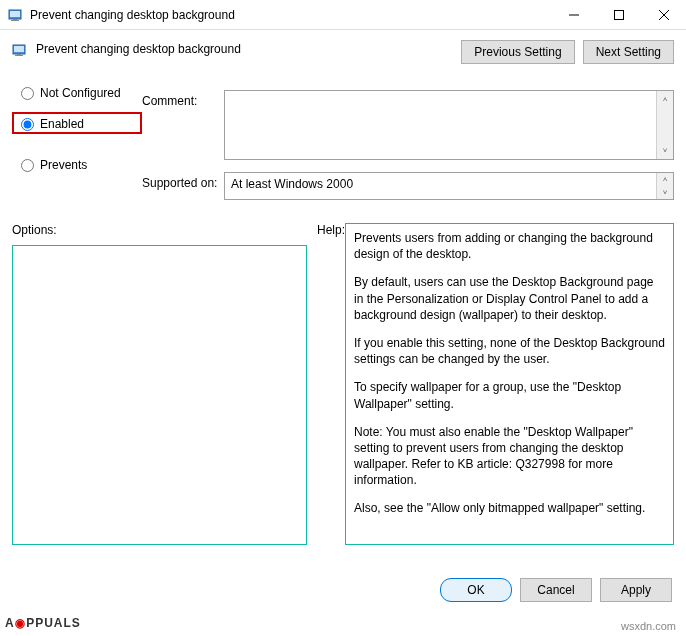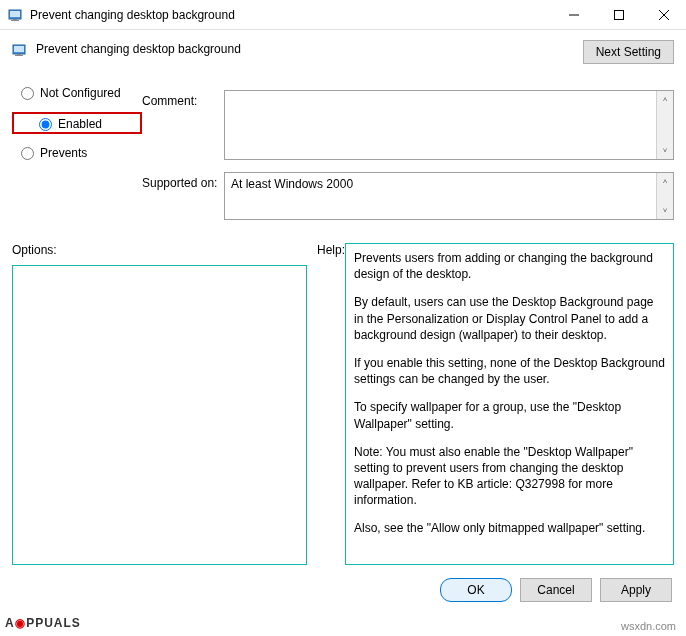--- a/index.html
+++ b/index.html
@@ -13,21 +13,21 @@
     .header-row { display: flex; align-items: flex-start; padding: 10px 0 8px 0; }
     .policy-icon { width: 16px; height: 16px; margin-right: 8px; margin-top: 2px; }
     .policy-title { flex: 1; font-size: 12px; padding-top: 2px; }
     .nav-buttons { display: flex; gap: 8px; }
     .btn { background: #e1e1e1; border: 1px solid #adadad; padding: 4px 12px; font-size: 12px; min-width: 82px; text-align: center; cursor: default; }
     .btn-primary { background: #e5f1fb; border: 1px solid #0078d7; }
     .config-section { display: flex; margin-top: 6px; }
     .radio-col { width: 130px; padding-top: 4px; }
     .radio-item { display: flex; align-items: flex-end; margin-bottom: 10px; padding: 2px 4px; }
     .radio-item input { margin-right: 6px; }
-    .highlighted { border: 2px solid #d00000; padding: 1px 20px; margin-bottom: 8px;}
+    .highlighted { border: 2px solid #d00000; padding: 1px 2px; margin-bottom: 20px;}
     .comment-col { flex: 1; }
     .field-row { display: flex; margin-bottom: 8px; margin-top: 12px; }
     .field-label { width: 82px; padding-top: 4px; }
     .textarea-wrap { flex: 1; position: relative; border: 1px solid #a0a0a0; background: #fff; display: flex; }
     .textarea-wrap textarea { flex: 1; border: none; resize: none; padding: 3px 4px; font-family: inherit; font-size: 12px; outline: none; background: transparent; }
     .scroll-arrows { width: 17px; background: #f0f0f0; display: flex; flex-direction: column; justify-content: space-between; border-left: 1px solid #d0d0d0; }
     .scroll-arrow { height: 17px; display: flex; align-items: center; justify-content: center; color: #606060; font-size: 8px; }
     .readonly-box { flex: 1; border: 1px solid #a0a0a0; background: #fff; display: flex; }
     .readonly-content { flex: 1; padding: 4px 6px; color: #000; }
     .panels-row { display: flex; gap: 10px; margin-top: 15px; }
@@ -80,20 +80,21 @@
     <div class="policy-icon">
       <svg width="16" height="16" viewBox="0 0 16 16">
           <rect x="1" y="3" width="12" height="9" fill="#4a8fd8" stroke="#2060a0"></rect>
           <rect x="2" y="4" width="10" height="6" fill="#cde5fa"></rect>
           <rect x="5" y="12" width="4" height="1" fill="#888"></rect>
           <rect x="3" y="13" width="8" height="1" fill="#888"></rect>
         </svg>
     </div>
     <div class="policy-title">Prevent changing desktop background</div>
     <div class="nav-buttons">
+      <div class="btn">Previous Setting</div>
       <div class="btn">Next Setting</div>
     </div>
   </div>
 
   <div class="config-section">
     <div class="radio-col">
       <label class="radio-item">
         <input type="radio" name="state" style="">
         <span>Not Configured</span>
       </label>
@@ -112,21 +113,21 @@
         <div class="textarea-wrap" style="height:70px;">
           <textarea style=""></textarea>
           <div class="scroll-arrows">
             <div class="scroll-arrow">˄</div>
             <div class="scroll-arrow">˅</div>
           </div>
         </div>
       </div>
       <div class="field-row">
         <div class="field-label">Supported on:</div>
-        <div class="readonly-box" style="height:48px;">
+        <div class="readonly-box" style="height:28px;">
           <div class="readonly-content">At least Windows 2000</div>
           <div class="scroll-arrows">
             <div class="scroll-arrow">˄</div>
             <div class="scroll-arrow">˅</div>
           </div>
         </div>
       </div>
     </div>
   </div>
 

